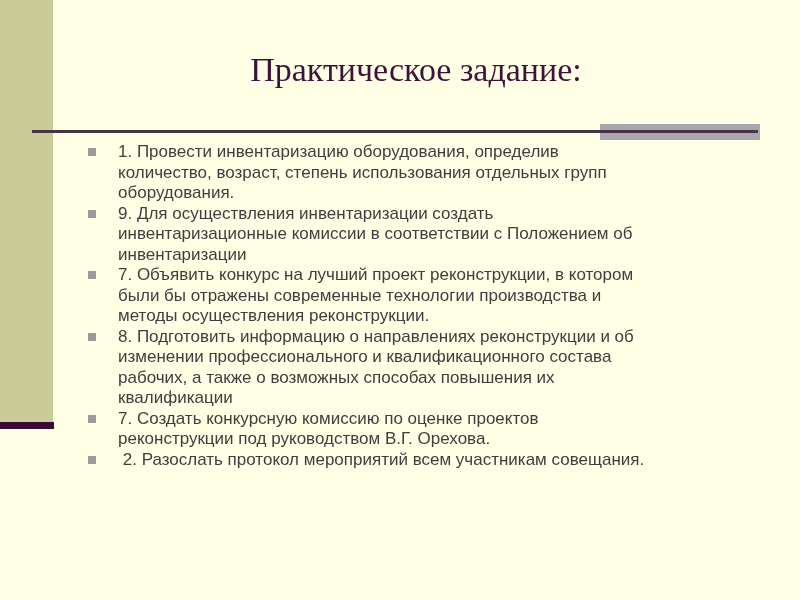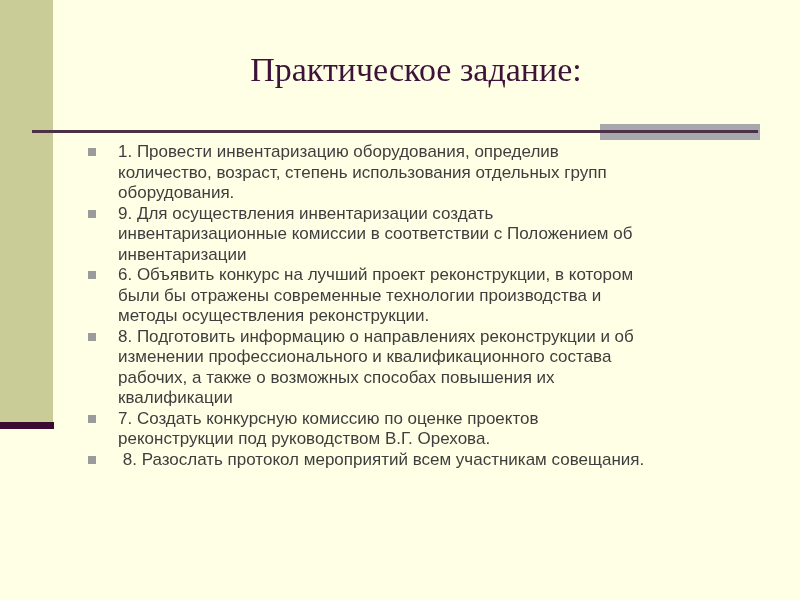--- a/index.html
+++ b/index.html
@@ -115,35 +115,35 @@
 оборудования.</span>
     </li>
     <li class="bullet-item">
       <span class="bullet-square"></span>
       <span class="bullet-text">9. Для осуществления инвентаризации создать
 инвентаризационные комиссии в соответствии с Положением об
 инвентаризации</span>
     </li>
     <li class="bullet-item">
       <span class="bullet-square"></span>
-      <span class="bullet-text">6. Объявить конкурс на лучший проект реконструкции, в котором
+      <span class="bullet-text">7. Объявить конкурс на лучший проект реконструкции, в котором
 были бы отражены современные технологии производства и
 методы осуществления реконструкции.</span>
     </li>
     <li class="bullet-item">
       <span class="bullet-square"></span>
       <span class="bullet-text">8. Подготовить информацию о направлениях реконструкции и об
 изменении профессионального и квалификационного состава
 рабочих, а также о возможных способах повышения их
 квалификации</span>
     </li>
     <li class="bullet-item">
       <span class="bullet-square"></span>
       <span class="bullet-text">7. Создать конкурсную комиссию по оценке проектов
 реконструкции под руководством В.Г. Орехова.</span>
     </li>
     <li class="bullet-item">
       <span class="bullet-square"></span>
-      <span class="bullet-text"> 8. Разослать протокол мероприятий всем участникам совещания.</span>
+      <span class="bullet-text"> 2. Разослать протокол мероприятий всем участникам совещания.</span>
     </li>
   </ul>
 
 </div>
 
 </body></html>

